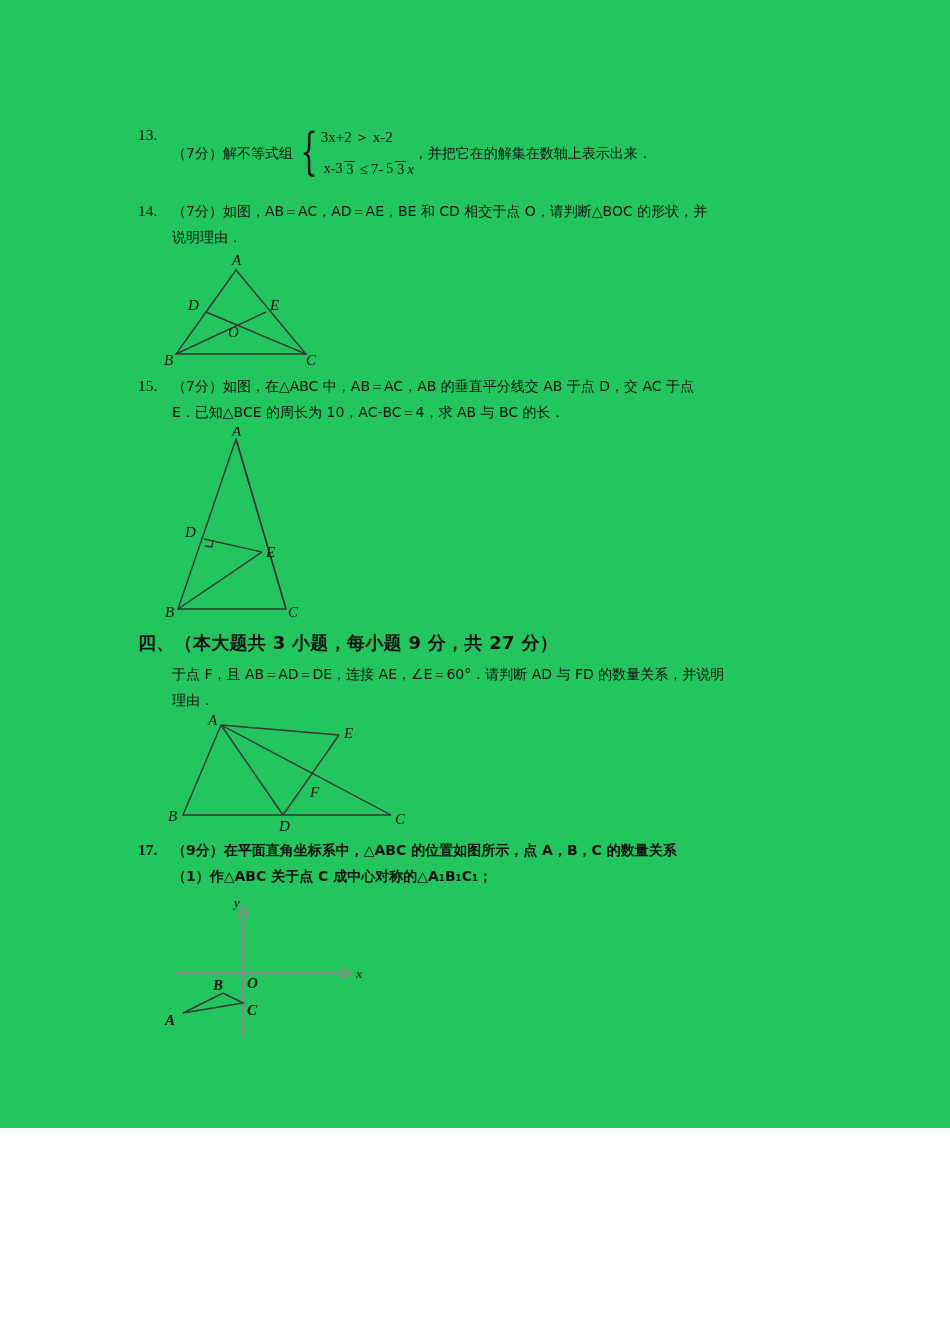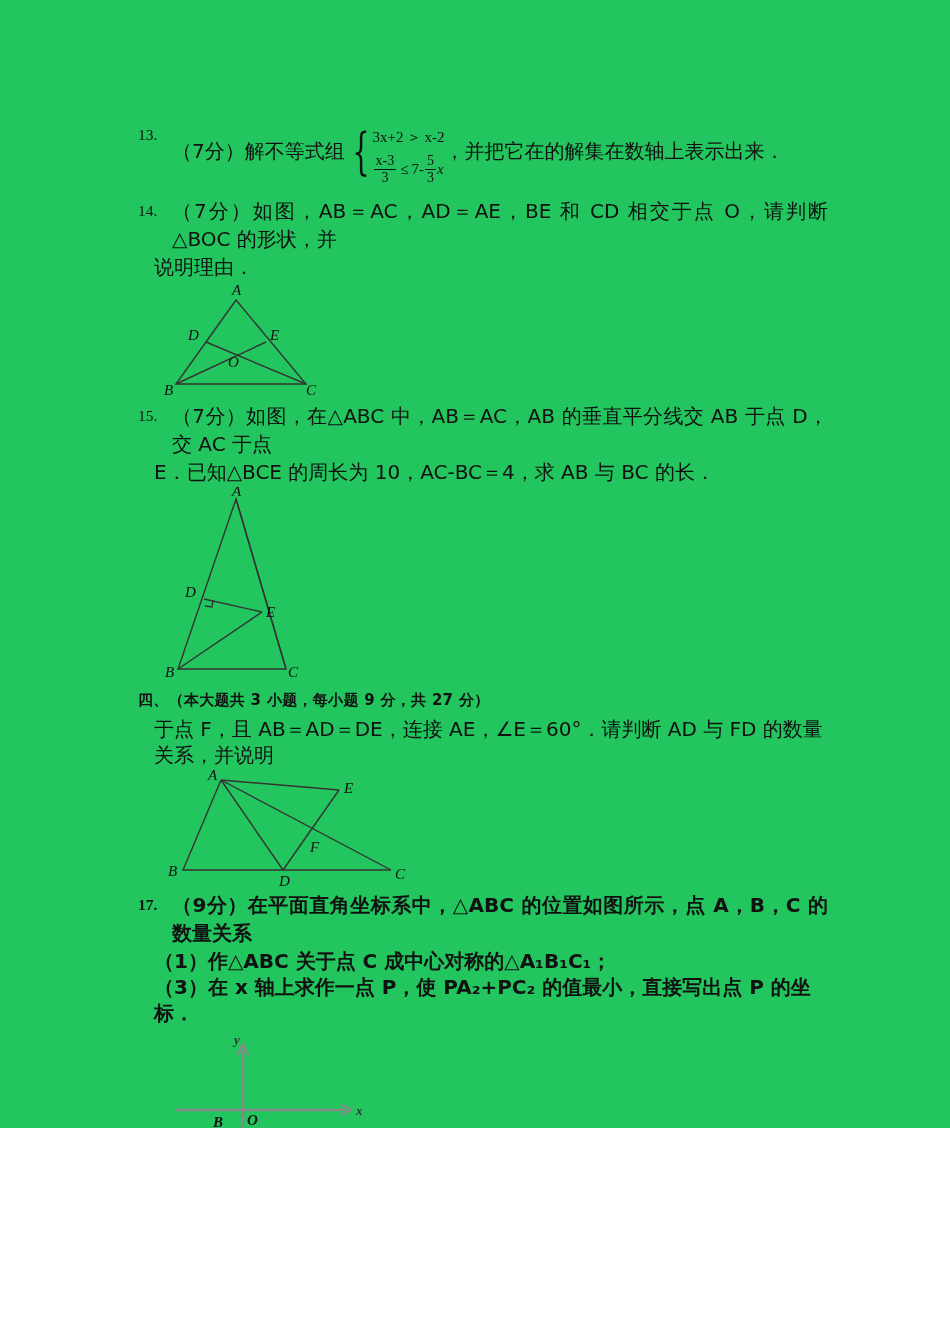--- a/index.html
+++ b/index.html
@@ -42,38 +42,38 @@
     font-size: 15.5px;
     line-height: 26px;
   }
   .q-body {
     flex: 1 1 auto;
     text-align: justify;
     font-size: 15.5px;
     line-height: 26px;
   }
   .sub-line {
-    margin-left: 16px;
+    margin-left: 34px;
     font-size: 15.5px;
     line-height: 26px;
   }
   .it {
     font-style: italic;
   }
   .cn {
     font-family: "DejaVu Sans", "Liberation Sans", sans-serif;
     font-style: normal;
-    font-size: 20px;
+    font-size: 14px;
   }
 
   
   .section-head {
     font-family: "DejaVu Sans", "Liberation Sans", sans-serif;
     font-weight: bold;
-    font-size: 15px;
+    font-size: 18px;
     margin: 14px 0 6px 0;
     letter-spacing: 0.3px;
   }
 
   
   .sys {
     display: inline-flex;
     align-items: center;
     vertical-align: middle;
     position: relative;
@@ -96,21 +96,21 @@
     line-height: 18px;
   }
   .sys-row {
     display: flex;
     align-items: center;
     white-space: nowrap;
     height: 32px;
   }
   .frac {
     display: inline-flex;
-    flex-direction: column;
+    flex-direction: row;
     align-items: center;
     vertical-align: middle;
     line-height: 1.08;
     font-size: 14px;
     margin: 0 1px;
   }
   .frac .num {
     padding: 0 2px;
   }
   .frac .den {
@@ -247,20 +247,21 @@
           <text class="fig-label" x="7" y="190">B</text>
           <text class="fig-label" x="130" y="190">C</text>
         </svg>
       </div>
     </div>
 
     <div class="section-head">四、（本大题共 3 小题，每小题 9 分，共 27 分）</div>
 
     <div class="q">
       <div class="sub-line cn">于点 F，且 AB＝AD＝DE，连接 AE，∠E＝60°．请判断 AD 与 FD 的数量关系，并说明</div>
+      <div class="sub-line cn">理由．</div>
 
       <div class="fig" style="margin-left:25px;">
         <svg width="260" height="118" viewBox="0 0 260 118">
 
           <path class="fig-line" d="M58 10 L20 100 L228 100"></path>
           <path class="fig-line" d="M58 10 L120 100"></path>
           <path class="fig-line" d="M58 10 L176 20"></path>
           <path class="fig-line" d="M58 10 L228 100"></path>
           <path class="fig-line" d="M120 100 L176 20"></path>
           <text class="fig-label" x="45" y="10">A</text>
@@ -274,21 +275,20 @@
     </div>
 
     <div class="q" style="margin-top:4px;font-weight:bold;">
       <div class="q-line">
         <div class="q-num">17.</div>
         <div class="q-body">
           <span class="cn">（9分）</span><span class="cn">在平面直角坐标系中，△ABC 的位置如图所示，点 A，B，C 的数量关系</span>
         </div>
       </div>
       <div class="sub-line cn">（1）作△ABC 关于点 C 成中心对称的△A₁B₁C₁；</div>
-      <div class="sub-line cn">（3）在 x 轴上求作一点 P，使 PA₂+PC₂ 的值最小，直接写出点 P 的坐标．</div>
 
       <div class="fig" style="margin-left:10px;">
         <svg width="240" height="155" viewBox="0 0 240 155">
 
           <path class="axis-line" d="M95 22 L95 145"></path>
           <path class="axis-line" d="M95 16 L90 27 M95 16 L100 27" stroke-width="2"></path>
 
           <path class="axis-line" d="M28 82 L198 82"></path>
           <path class="axis-line" d="M204 82 L193 77 M204 82 L193 87" stroke-width="2"></path>
 

